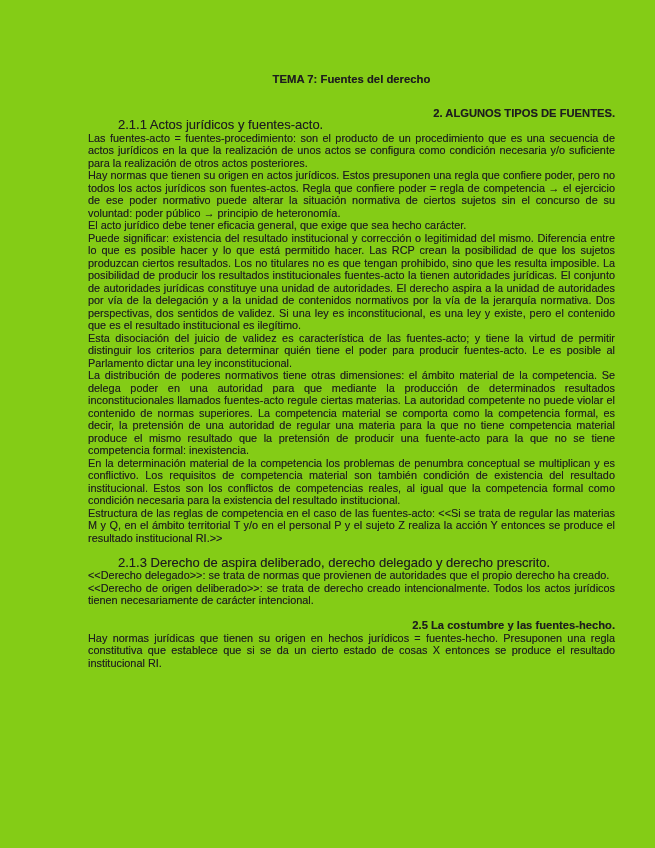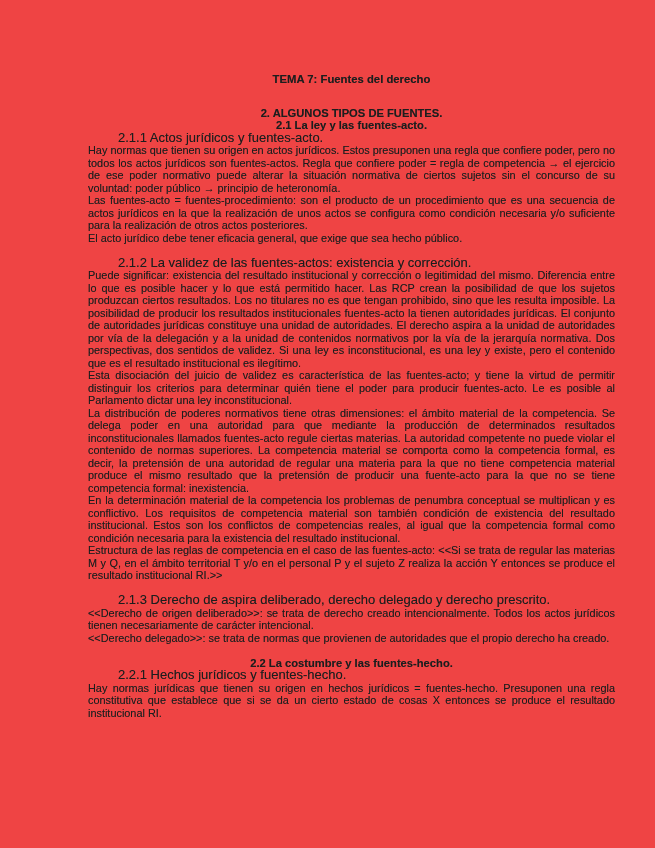--- a/index.html
+++ b/index.html
@@ -5,72 +5,69 @@
   html, body {
     margin: 0;
     padding: 0;
     background: #ffffff;
   }
   .page {
     position: relative;
     width: 655px;
     height: 848px;
     margin: 0 auto;
-    background: #ef4444;
+    background: #84cc16;
     box-sizing: border-box;
     padding: 73px 40px 0 88px;
     overflow: hidden;
     font-family: "Liberation Sans", "DejaVu Sans", sans-serif;
     font-size: 10.9px;
     line-height: 12.5px;
     color: #1d1d1d;
     text-shadow: 0 0 0.5px rgba(45,45,45,0.55);
   }
   .doc-title {
     text-align: center;
     font-weight: bold;
     font-size: 11.3px;
     margin: 0 0 21px 0;
   }
   .block { margin: 0; }
   .block.h1 {
     font-weight: bold;
     font-size: 11.2px;
-    text-align: center;
+    text-align: right;
   }
   .block.h2 {
     font-weight: normal;
     font-size: 13px;
     padding-left: 30px;
     text-align: left;
   }
   .block.p {
     text-align: justify;
     font-weight: normal;
   }
   .block.gap-before { margin-top: 12.5px; }
 </style>
 </head>
 <body>
 
 <div class="page">
   <div class="doc-title">TEMA 7: Fuentes del derecho</div>
   <div id="doc-blocks">
       <div class="block h1">2. ALGUNOS TIPOS DE FUENTES.</div>
-      <div class="block h1">2.1 La ley y las fuentes-acto.</div>
       <div class="block h2">2.1.1 Actos jurídicos y fuentes-acto.</div>
+      <div class="block p">Las fuentes-acto = fuentes-procedimiento: son el producto de un procedimiento que es una secuencia de actos jurídicos en la que la realización de unos actos se configura como condición necesaria y/o suficiente para la realización de otros actos posteriores.</div>
       <div class="block p">Hay normas que tienen su origen en actos jurídicos. Estos presuponen una regla que confiere poder, pero no todos los actos jurídicos son fuentes-actos. Regla que confiere poder = regla de competencia → el ejercicio de ese poder normativo puede alterar la situación normativa de ciertos sujetos sin el concurso de su voluntad: poder público → principio de heteronomía.</div>
-      <div class="block p">Las fuentes-acto = fuentes-procedimiento: son el producto de un procedimiento que es una secuencia de actos jurídicos en la que la realización de unos actos se configura como condición necesaria y/o suficiente para la realización de otros actos posteriores.</div>
-      <div class="block p">El acto jurídico debe tener eficacia general, que exige que sea hecho público.</div>
-      <div class="block h2 gap-before">2.1.2 La validez de las fuentes-actos: existencia y corrección.</div>
+      <div class="block p">El acto jurídico debe tener eficacia general, que exige que sea hecho carácter.</div>
       <div class="block p">Puede significar: existencia del resultado institucional y corrección o legitimidad del mismo. Diferencia entre lo que es posible hacer y lo que está permitido hacer. Las RCP crean la posibilidad de que los sujetos produzcan ciertos resultados. Los no titulares no es que tengan prohibido, sino que les resulta imposible. La posibilidad de producir los resultados institucionales fuentes-acto la tienen autoridades jurídicas. El conjunto de autoridades jurídicas constituye una unidad de autoridades. El derecho aspira a la unidad de autoridades por vía de la delegación y a la unidad de contenidos normativos por la vía de la jerarquía normativa. Dos perspectivas, dos sentidos de validez. Si una ley es inconstitucional, es una ley y existe, pero el contenido que es el resultado institucional es ilegítimo.</div>
       <div class="block p">Esta disociación del juicio de validez es característica de las fuentes-acto; y tiene la virtud de permitir distinguir los criterios para determinar quién tiene el poder para producir fuentes-acto. Le es posible al Parlamento dictar una ley inconstitucional.</div>
       <div class="block p">La distribución de poderes normativos tiene otras dimensiones: el ámbito material de la competencia. Se delega poder en una autoridad para que mediante la producción de determinados resultados inconstitucionales llamados fuentes-acto regule ciertas materias. La autoridad competente no puede violar el contenido de normas superiores. La competencia material se comporta como la competencia formal, es decir, la pretensión de una autoridad de regular una materia para la que no tiene competencia material produce el mismo resultado que la pretensión de producir una fuente-acto para la que no se tiene competencia formal: inexistencia.</div>
       <div class="block p">En la determinación material de la competencia los problemas de penumbra conceptual se multiplican y es conflictivo. Los requisitos de competencia material son también condición de existencia del resultado institucional. Estos son los conflictos de competencias reales, al igual que la competencia formal como condición necesaria para la existencia del resultado institucional.</div>
       <div class="block p">Estructura de las reglas de competencia en el caso de las fuentes-acto: &lt;&lt;Si se trata de regular las materias M y Q, en el ámbito territorial T y/o en el personal P y el sujeto Z realiza la acción Y entonces se produce el resultado institucional RI.&gt;&gt;</div>
       <div class="block h2 gap-before">2.1.3 Derecho de aspira deliberado, derecho delegado y derecho prescrito.</div>
+      <div class="block p">&lt;&lt;Derecho delegado&gt;&gt;: se trata de normas que provienen de autoridades que el propio derecho ha creado.</div>
       <div class="block p">&lt;&lt;Derecho de origen deliberado&gt;&gt;: se trata de derecho creado intencionalmente. Todos los actos jurídicos tienen necesariamente de carácter intencional.</div>
-      <div class="block p">&lt;&lt;Derecho delegado&gt;&gt;: se trata de normas que provienen de autoridades que el propio derecho ha creado.</div>
-      <div class="block h1 gap-before">2.2 La costumbre y las fuentes-hecho.</div>
-      <div class="block h2">2.2.1 Hechos jurídicos y fuentes-hecho.</div>
+      <div class="block h1 gap-before">2.5 La costumbre y las fuentes-hecho.</div>
       <div class="block p">Hay normas jurídicas que tienen su origen en hechos jurídicos = fuentes-hecho. Presuponen una regla constitutiva que establece que si se da un cierto estado de cosas X entonces se produce el resultado institucional RI.</div>
     </div>
 </div>
 
 </body></html>

